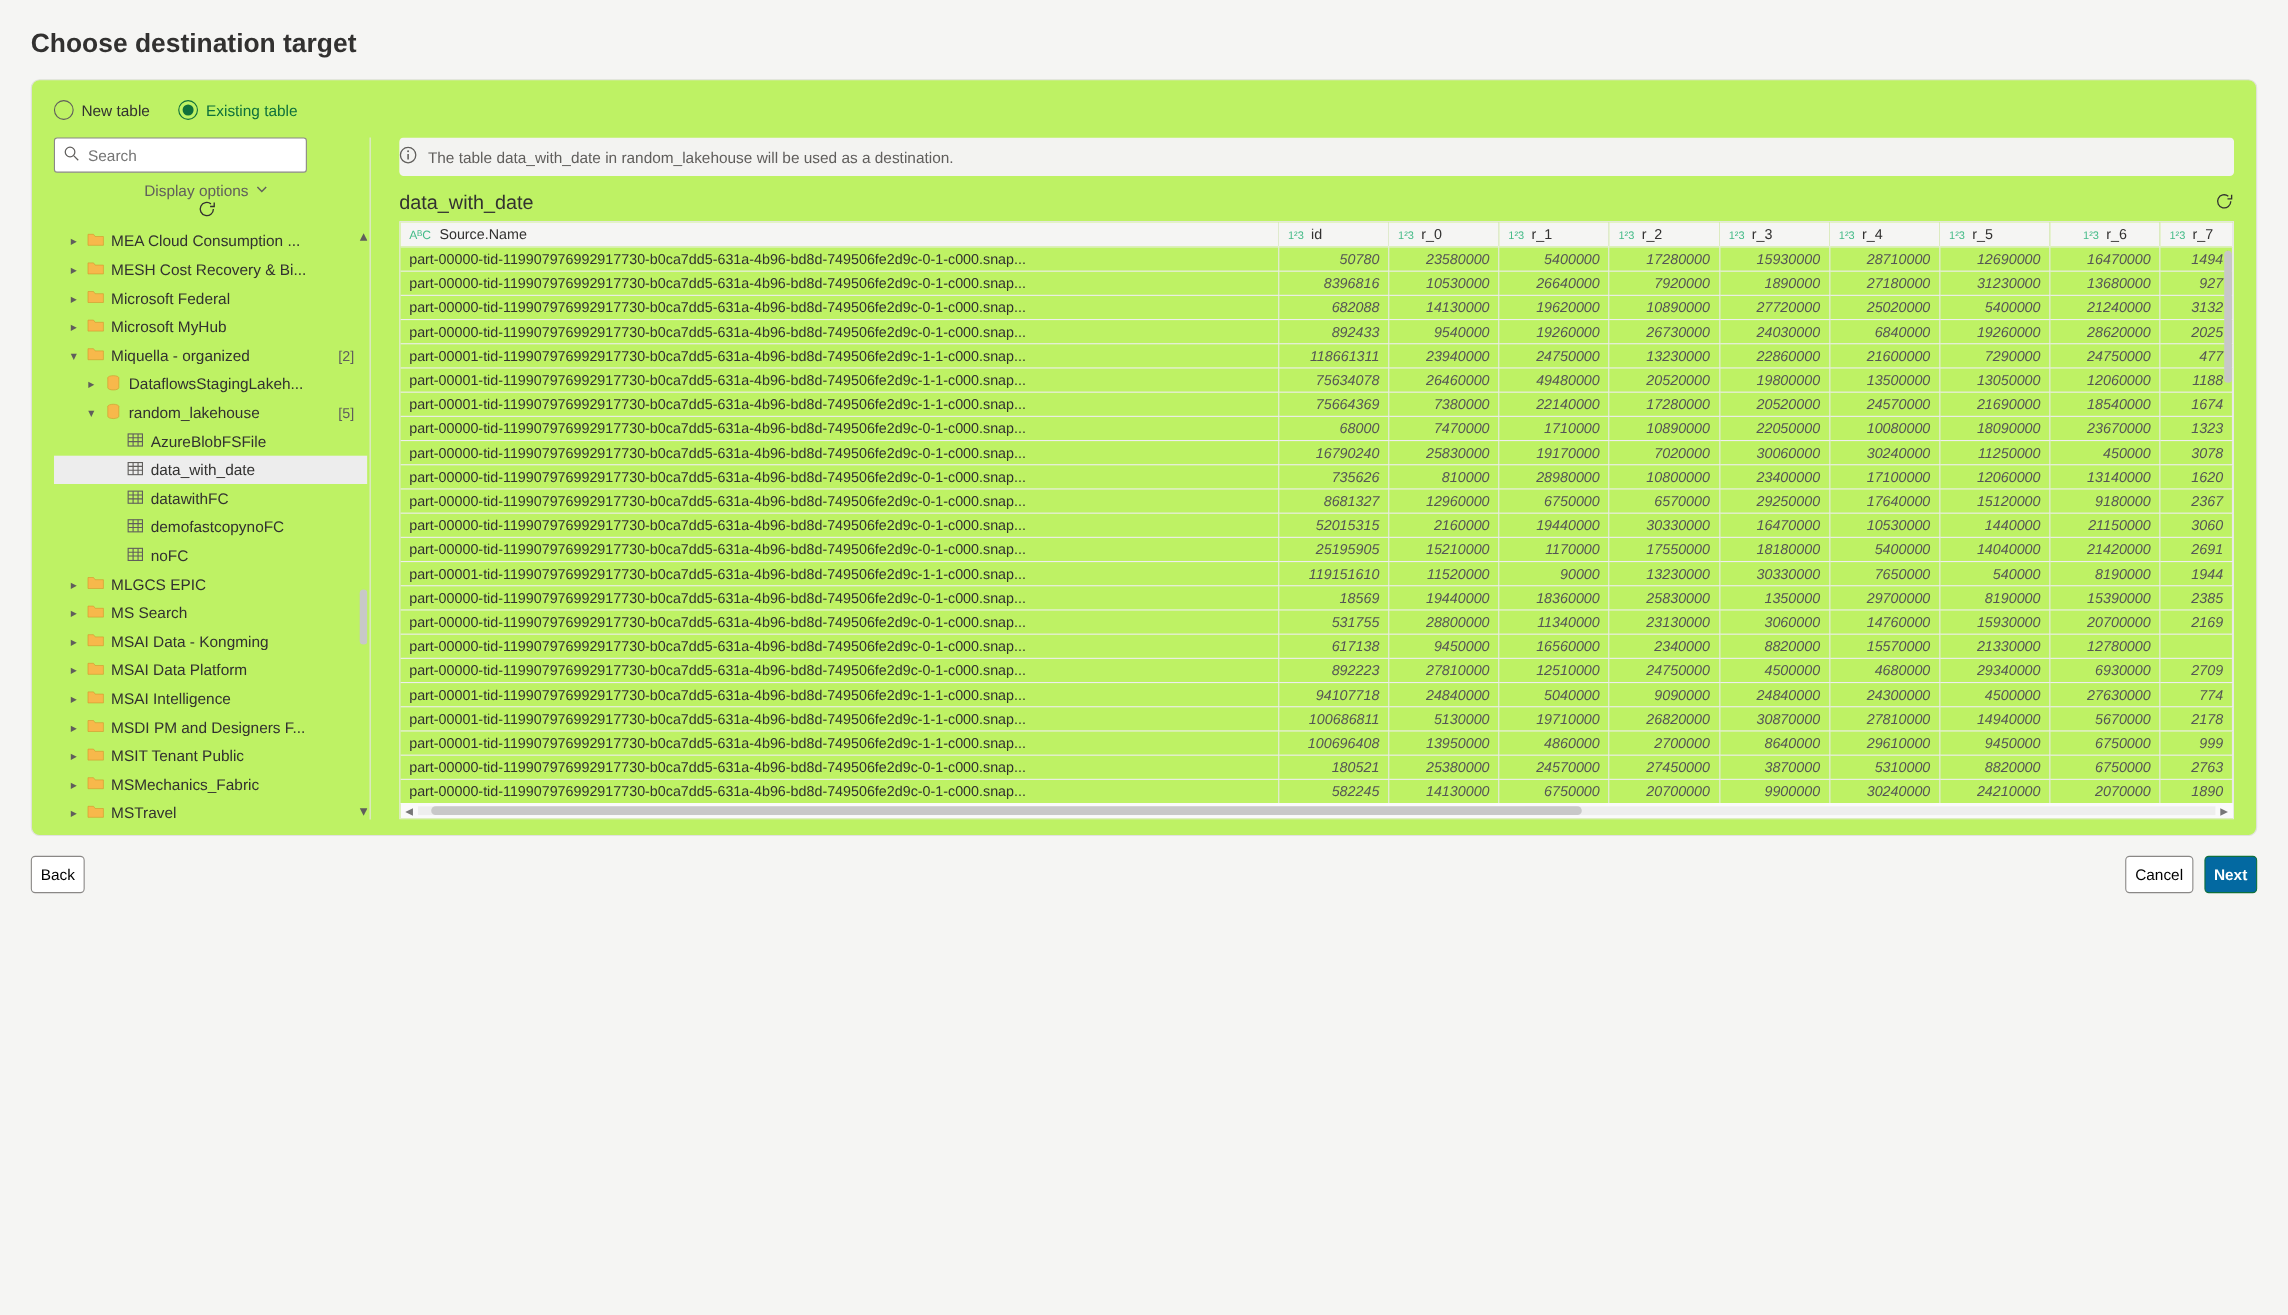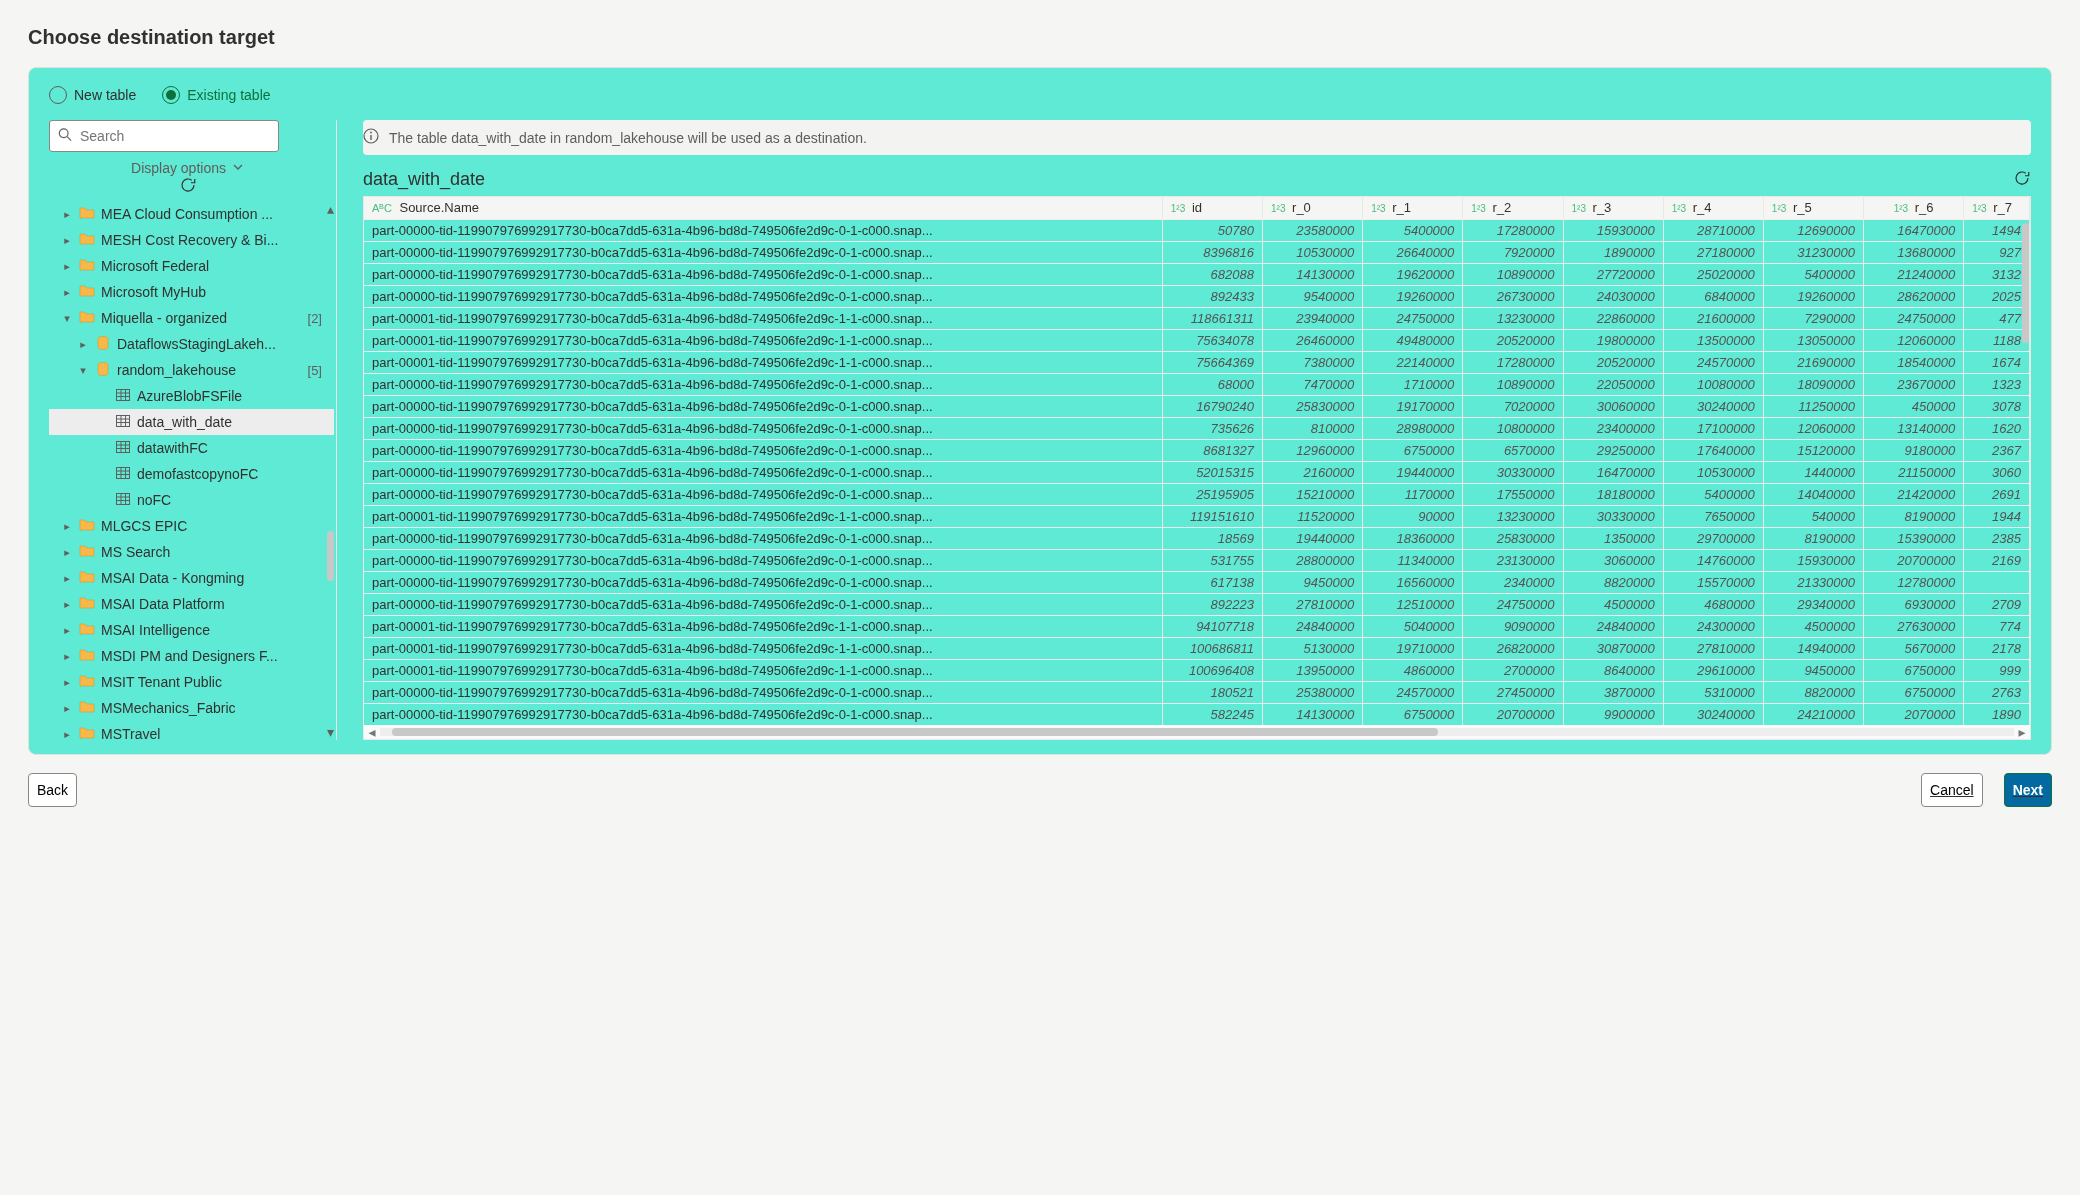--- a/index.html
+++ b/index.html
@@ -4,23 +4,23 @@
 <style>
   * { box-sizing: border-box; }
   body {
     margin: 0;
     font-family: "Segoe UI", -apple-system, sans-serif;
     background: #f5f5f3;
     color: #323130;
     font-size: 14px;
   }
   .page { padding: 18px 28px; }
-  h1 { font-size: 20px; font-weight: 600; margin: 8px 0 18px 0; color: #323130; }
+  h1 { font-size: 24px; font-weight: 600; margin: 8px 0 18px 0; color: #323130; }
   .panel {
-    background: #5eead4;
+    background: #bef264;
     border: 1px solid #e1e1df;
     border-radius: 8px;
     padding: 18px 20px 14px 20px;
   }
   .radio-row { display: flex; gap: 26px; margin-bottom: 16px; }
   .radio-opt { display: flex; align-items: center; gap: 7px; cursor: pointer; }
   .radio-opt .circle {
     width: 18px; height: 18px; border: 1px solid #605e5c; border-radius: 50%;
     display: flex; align-items: center; justify-content: center;
   }
@@ -99,21 +99,21 @@
     display:flex; align-items:center; background:#fafafa;
   }
   .hscroll .arrow { width:16px; text-align:center; color:#777; cursor:pointer;}
   .hscroll .track { flex:1; height:8px; background:#eee; position:relative;}
   .hscroll .hthumb { position:absolute; left:12px; height:8px; width:64%; background:#c8c8c8; border-radius:4px;}
   .vscroll { position:absolute; right:0; top:22px; bottom:14px; width:10px; }
   .vscroll .vup, .vscroll .vdn { height:14px; text-align:center; color:#777; font-size:10px; cursor:pointer;}
   .vscroll .vthumb { position:absolute; right:1px; top:4px; width:7px; height:120px; background:#c8c8c8; border-radius:4px;}
 
   .footer { display:flex; justify-content:space-between; margin-top:18px; }
-  .footer .right { display:flex; gap:21px;text-decoration:underline; }
+  .footer .right { display:flex; gap:10px; }
   button.btn {
     height:34px; padding:0 8px; border-radius:4px; border:1px solid #8a8886;
     background:#fff; font-size:14px; cursor:pointer;
   }
   button.btn.primary { background:#0369a1; border-color:#0f703b; color:#fff; font-weight:600;}
 </style>
 </head>
 <body>
 
 <div class="page">

